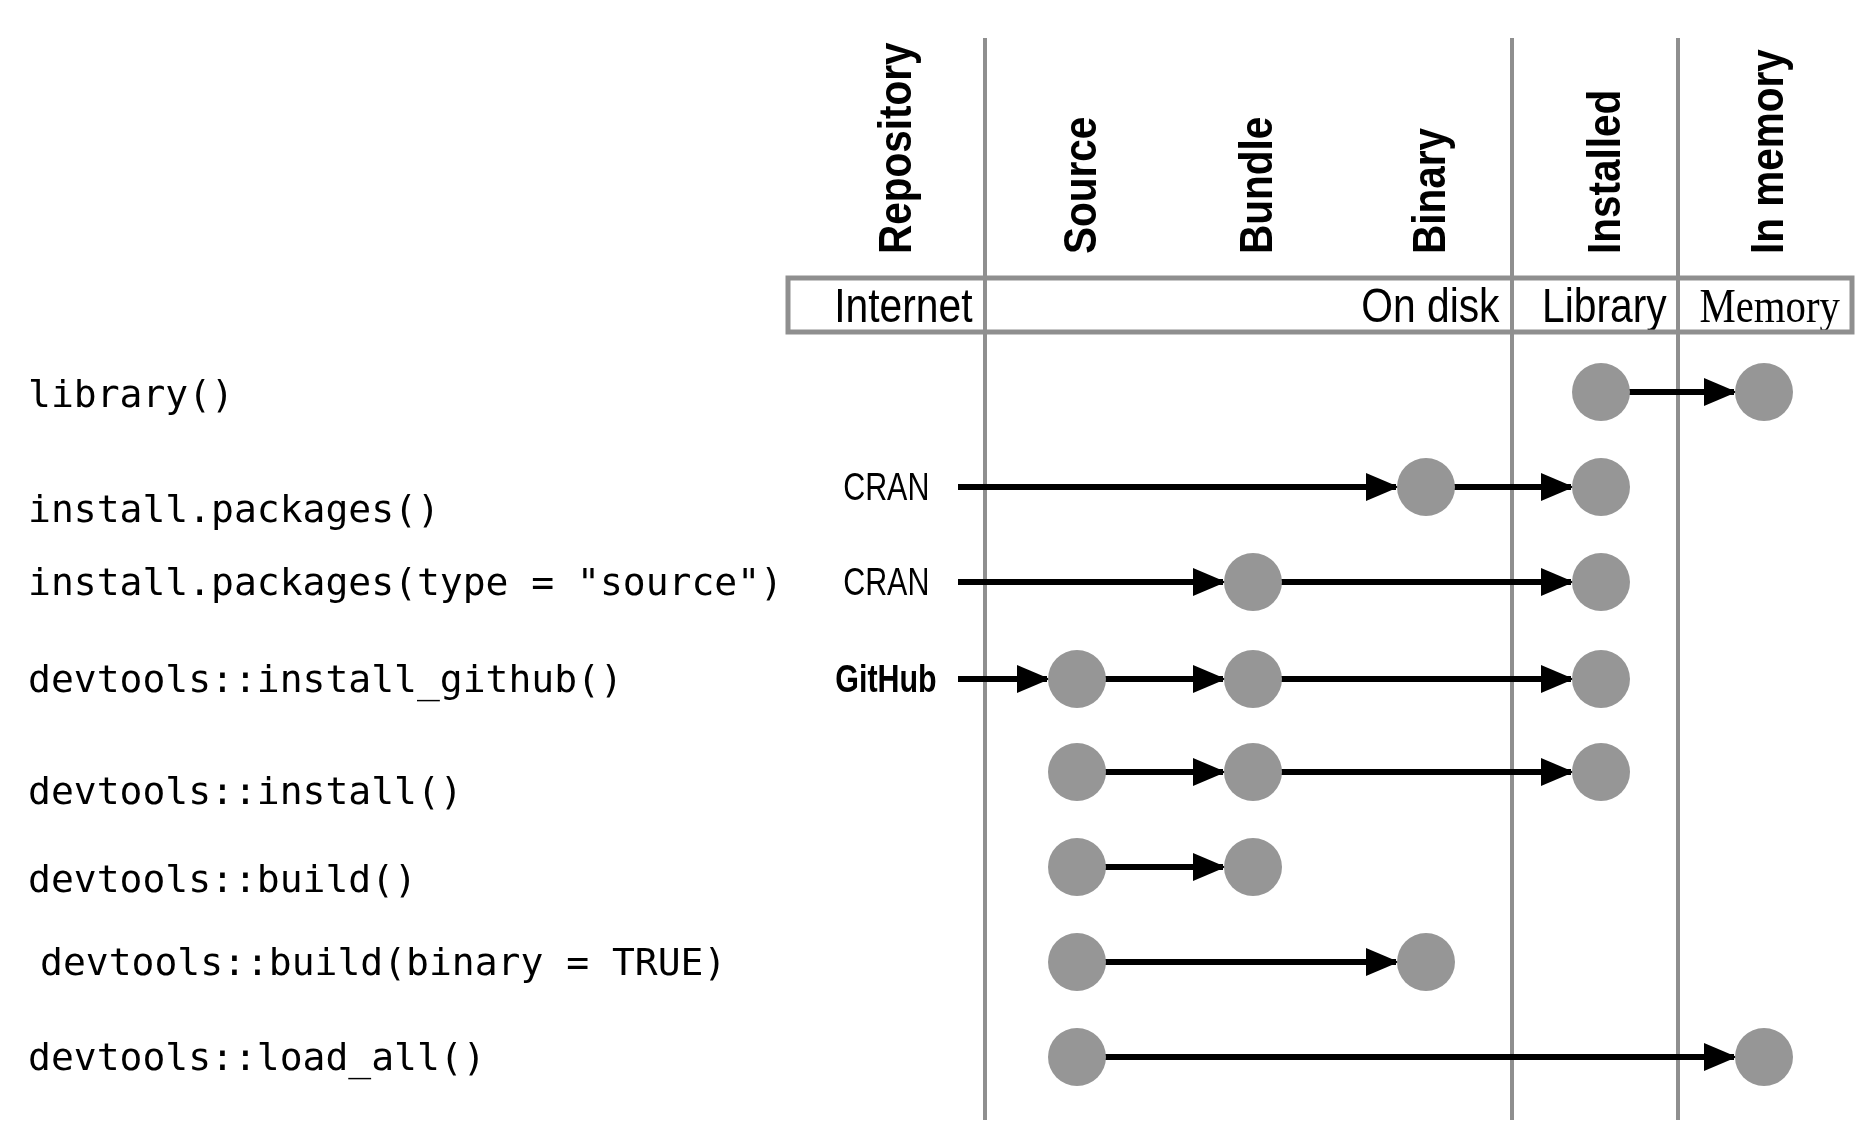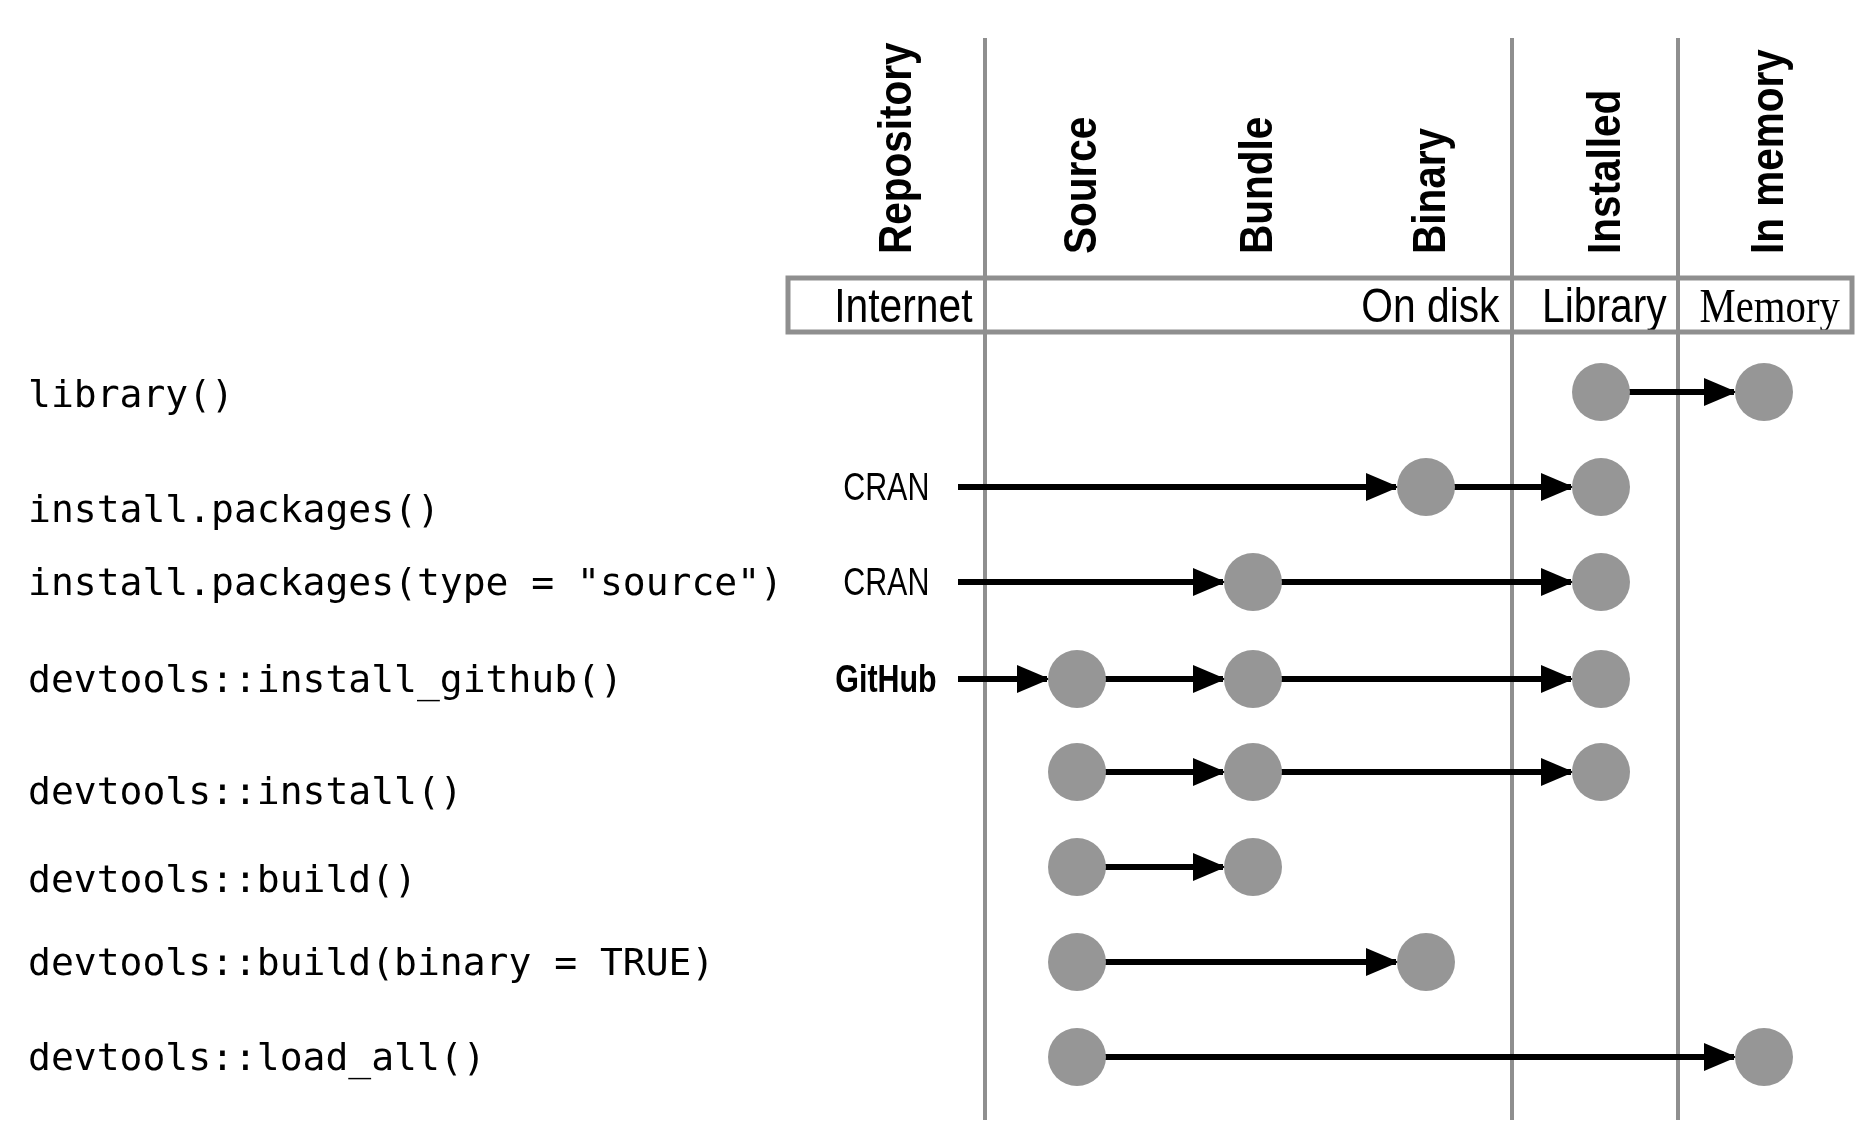--- a/index.html
+++ b/index.html
@@ -45,21 +45,21 @@
       <div class="seclabel" style="left: 1678px; width: 174px; font-family: Liberation Serif, serif;"><span>Memory</span></div>
       <div class="fn" style="top: 369px;">library()</div>
       <div class="fn" style="top: 484px;">install.packages()</div>
       <div class="srclabel" style="left: 726px; top: 455px;"><span>CRAN</span></div>
       <div class="fn" style="top: 557px;">install.packages(type = "source")</div>
       <div class="srclabel" style="left: 726px; top: 550px;"><span>CRAN</span></div>
       <div class="fn" style="top: 654px;">devtools::install_github()</div>
       <div class="srclabel" style="left: 726px; top: 647px; font-weight: bold;"><span>GitHub</span></div>
       <div class="fn" style="top: 766px;">devtools::install()</div>
       <div class="fn" style="top: 842px; margin-top: 12px;">devtools::build()</div>
-      <div class="fn" style="top: 937px;">devtools::build(binary = TRUE)</div>
+      <div class="fn" style="top: 937px; margin-left: 12px;">devtools::build(binary = TRUE)</div>
       <div class="fn" style="top: 1032px;">devtools::load_all()</div>
     </div>
   <svg id="gfx" width="1866" height="1137" viewBox="0 0 1866 1137">
       <defs>
         <marker id="ah" markerUnits="userSpaceOnUse" markerWidth="40" markerHeight="32" refX="30" refY="14" orient="auto">
           <path d="M0,0 L33,14 L0,28 Z" fill="#000000"></path>
         </marker>
       </defs>
       <line x1="985" y1="38" x2="985" y2="1120" stroke="#8f8f8f" stroke-width="4"></line>
       <line x1="1512" y1="38" x2="1512" y2="1120" stroke="#8f8f8f" stroke-width="4"></line>

